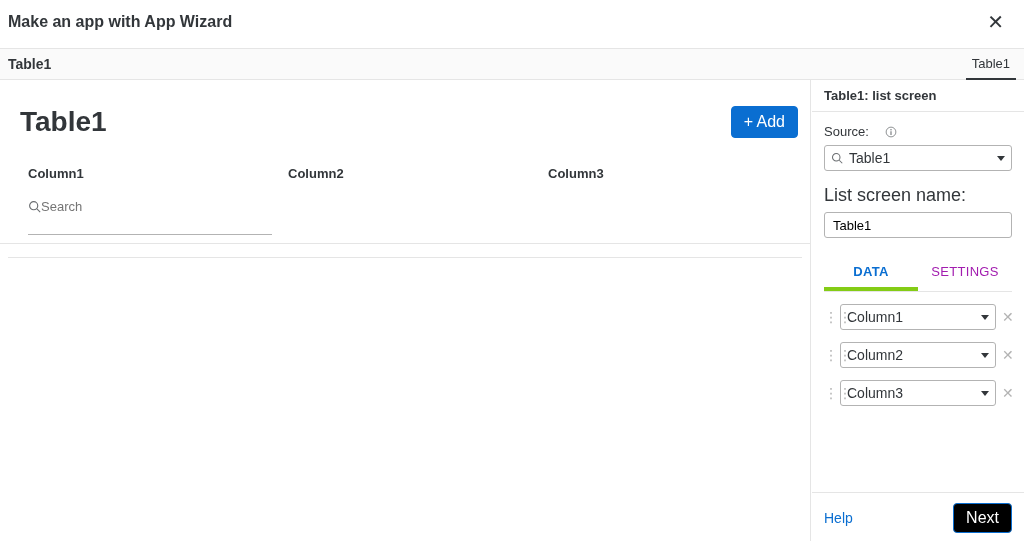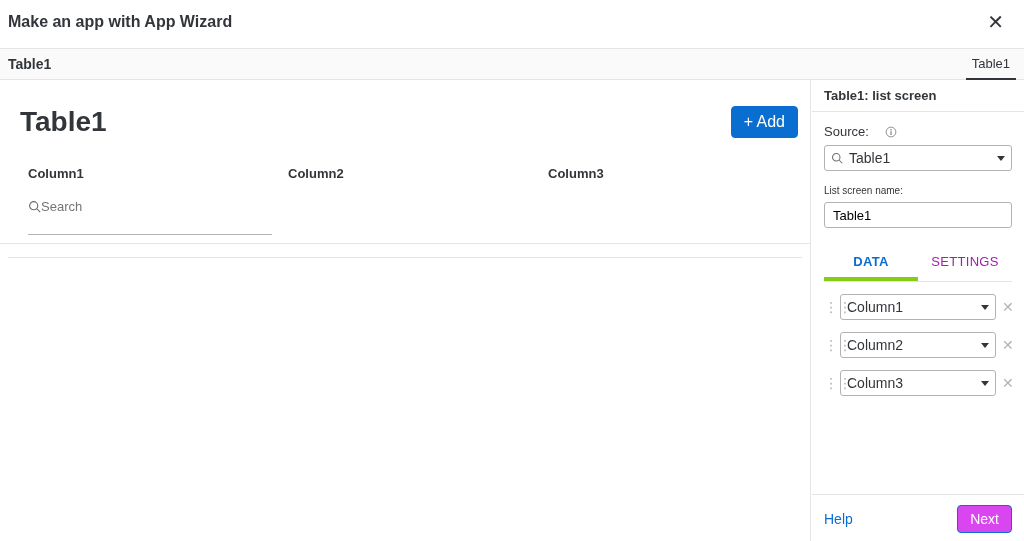--- a/index.html
+++ b/index.html
@@ -23,32 +23,32 @@
   .icon-search svg, .icon-info svg { display: block; }
   .empty-line { border-bottom: 1px solid #e5e5e5; height: 14px; margin: 0 8px; }
   
   .side { width: 213px; display: flex; flex-direction: column; border-left: 1px solid #ffffff; }
   .side-header { border-bottom: 1px solid #e5e5e5; padding: 10px 12px; font-size: 13px; font-weight: 700; height: 32px; display:flex; align-items:center;}
   .side-body { padding: 12px; flex: 1; overflow-y: auto; }
   .label-row { display: flex; align-items: center; gap: 16px; font-size: 13px; margin-bottom: 6px; }
   .select-like { display: flex; align-items: center; border: 1px solid #b3b3b3; border-radius: 3px; height: 26px; padding: 0 6px; gap: 4px; cursor: pointer; justify-content: space-between; }
   .select-inner { display:flex; align-items:center; gap:6px; }
   .caret { width: 0; height: 0; border-left: 4px solid transparent; border-right: 4px solid transparent; border-top: 5px solid #32363a; }
-  .field-label { font-size: 10px; margin: 14px 0 6px; }
+  .field-label { font-size: 18px; margin: 14px 0 6px; }
   .text-input { width: 100%; height: 26px; border: 1px solid #b3b3b3; border-radius: 3px; padding: 0 8px; font-size: 13px; }
   .panel-tabs { display: flex; margin-top: 18px; border-bottom: 1px solid #e5e5e5; }
   .ptab { flex: 1; text-align: center; font-size: 13px; letter-spacing: 0.3px; padding: 8px 0; cursor: pointer; color: #a21caf; }
   .ptab.active { color: #0a6ed1; border-bottom: 4px solid #84cc16; font-weight: 600; }
   .col-entry { display: flex; align-items: center; gap: 6px; margin-top: 12px; }
   .drag { color: #b3b3b3; cursor: grab; width: 10px; text-align: center; }
   .col-select { flex: 1; }
   .remove-x { color: #b3b3b3; cursor: pointer; font-size: 14px; width: 10px; text-align: center; }
   .side-footer { display: flex; justify-content: space-between; align-items: center; padding: 10px 12px; border-top: 1px solid #e5e5e5; }
   .help { color: #0a6ed1; font-size: 14px; cursor: pointer; }
-  .next-btn { background: #d946ef; color: #fff; border: 1px solid #0a6ed1; border-radius: 4px; padding: 5px 12px; font-size: 14px; cursor: pointer; }
+  .next-btn { background: #000000; color: #fff; border: 1px solid #0a6ed1; border-radius: 4px; padding: 5px 12px; font-size: 16px; cursor: pointer; }
 </style>
 </head>
 <body>
 
 <div class="top-bar">
   <div class="top-title">Make an app with App Wizard</div>
   <div class="close">✕</div>
 </div>
 
 <div class="tab-strip">

